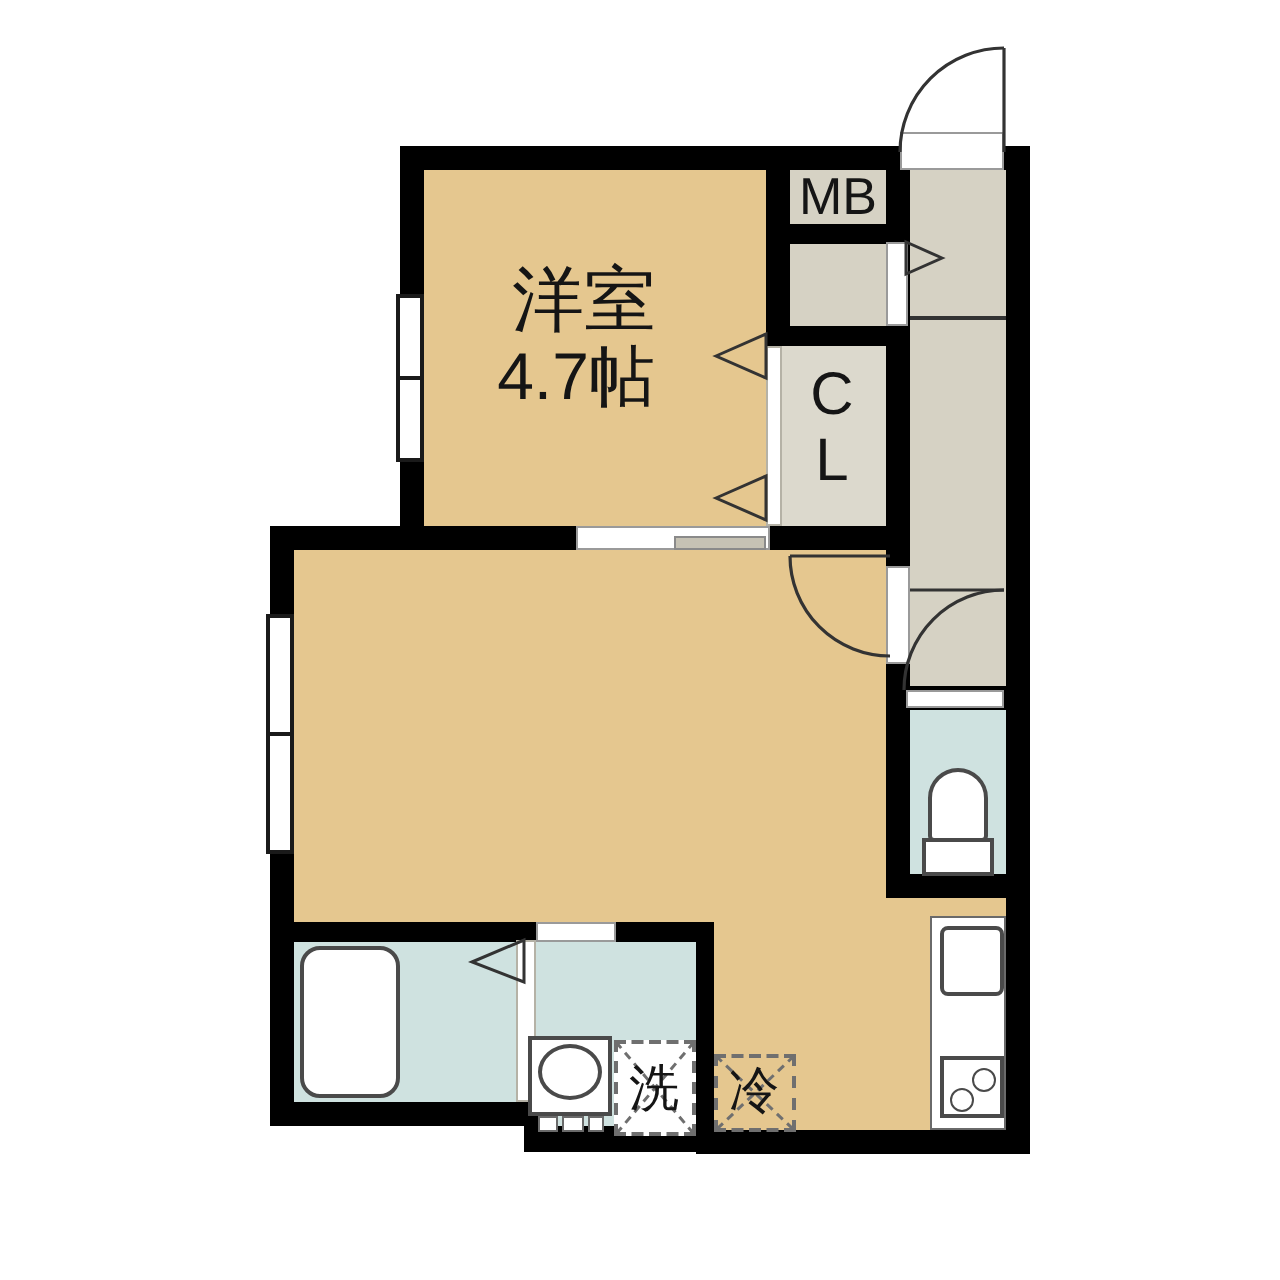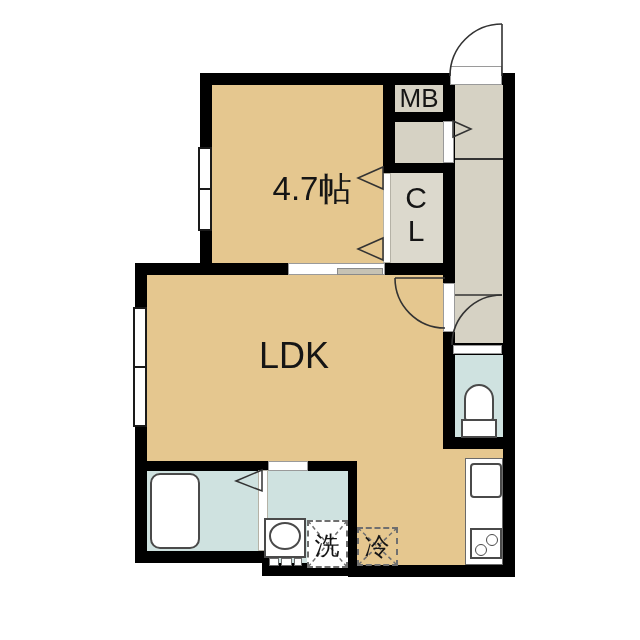--- a/index.html
+++ b/index.html
@@ -104,22 +104,22 @@
     <polygon points="358,178 383,167 383,189" fill="none" stroke="#333" stroke-width="1.5"></polygon>
     <polygon points="358,249 383,238 383,260" fill="none" stroke="#333" stroke-width="1.5"></polygon>
     <polygon points="471,129 453,121 453,137" fill="none" stroke="#333" stroke-width="1.5"></polygon>
     <polygon points="236,481 262,470 262,491" fill="none" stroke="#333" stroke-width="1.5"></polygon>
     <line x1="308" y1="521" x2="347" y2="567" stroke="#6f6f6f" stroke-width="1.5" stroke-dasharray="4 3"></line>
     <line x1="347" y1="521" x2="308" y2="567" stroke="#6f6f6f" stroke-width="1.5" stroke-dasharray="4 3"></line>
     <line x1="358" y1="528" x2="397" y2="565" stroke="#6f6f6f" stroke-width="1.5" stroke-dasharray="4 3"></line>
     <line x1="397" y1="528" x2="358" y2="565" stroke="#6f6f6f" stroke-width="1.5" stroke-dasharray="4 3"></line>
   </svg>
 
-  <div class="lbl lbl-size" style="left:288px;top:188px;margin-left:24px;">4.7帖</div>
-  <div class="lbl lbl-room" style="left:294px;top:356px;">LDK</div>
+  <div class="lbl lbl-room" style="left:292px;top:150px;">洋室</div>
+  <div class="lbl lbl-size" style="left:288px;top:188px;">4.7帖</div>
   <div class="lbl lbl-mb" style="left:419px;top:98px;">MB</div>
   <div class="lbl lbl-cl" style="left:416px;top:214px;">
     <span>C</span><br>
     <span>L</span>
   </div>
   <div class="lbl lbl-appl" style="left:327px;top:545px;">洗</div>
   <div class="lbl lbl-appl" style="left:377px;top:546px;">冷</div>
 
 </div>
 

